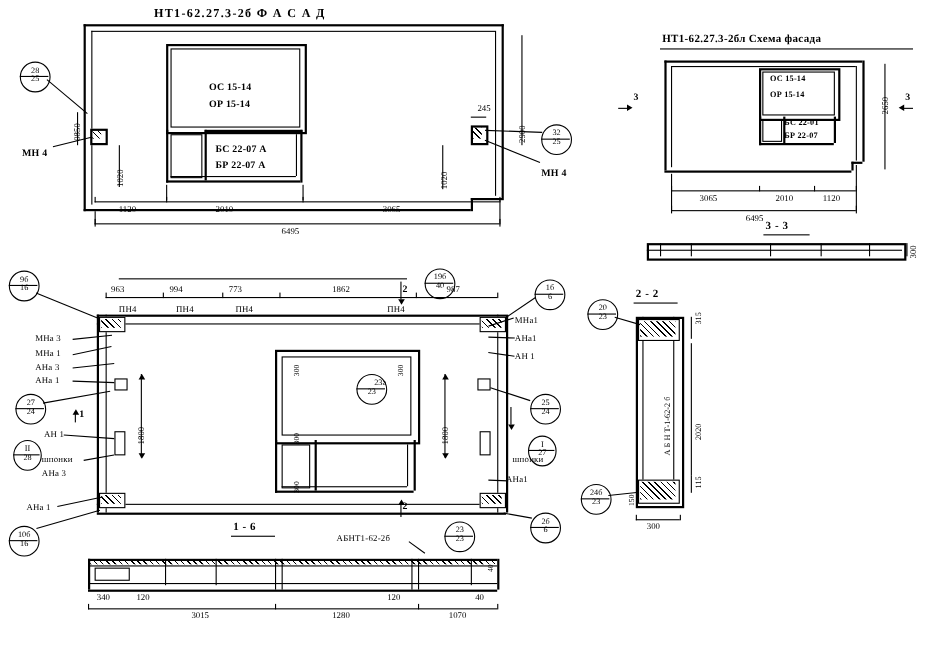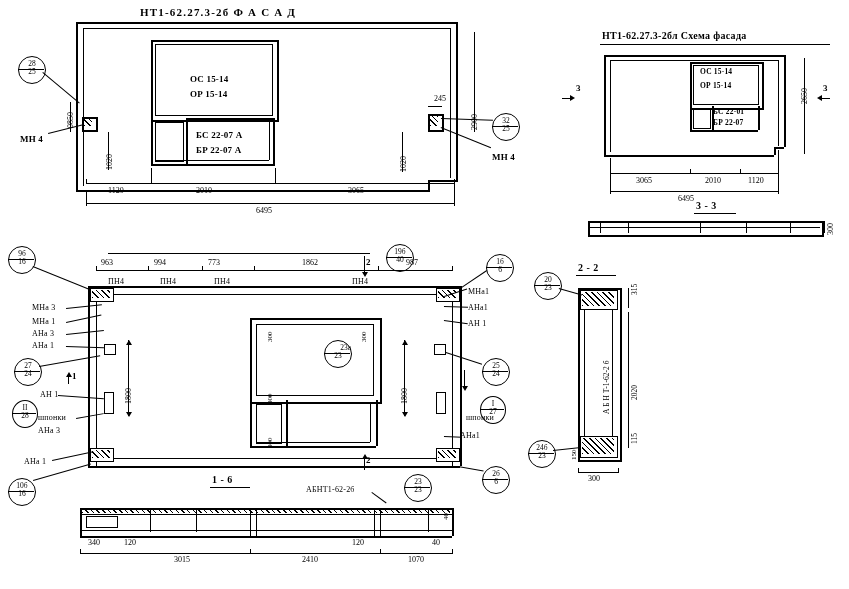--- a/index.html
+++ b/index.html
@@ -442,19 +442,19 @@
 
   <div class="line h" style="left:86px;top:548px;width:0;"></div>
   <div class="dim" style="left:88px;top:538px;">340</div>
   <div class="dim" style="left:124px;top:538px;">120</div>
   <div class="line h" style="left:80px;top:553px;width:372px;"></div>
   <div class="tick" style="left:80px;top:549px;"></div>
   <div class="tick" style="left:250px;top:549px;"></div>
   <div class="tick" style="left:380px;top:549px;"></div>
   <div class="tick" style="left:452px;top:549px;"></div>
   <div class="dim" style="left:146px;top:555px;margin-left:28px;">3015</div>
-  <div class="dim" style="left:302px;top:555px;">2410</div>
+  <div class="dim" style="left:302px;top:555px;">1280</div>
   <div class="dim" style="left:352px;top:538px;">120</div>
   <div class="dim" style="left:408px;top:555px;">1070</div>
   <div class="dim" style="left:432px;top:538px;">40</div>
   <div class="vdim" style="left:442px;top:520px;font-size:7px;">40</div>
 
 </div>
 
 </body></html>

